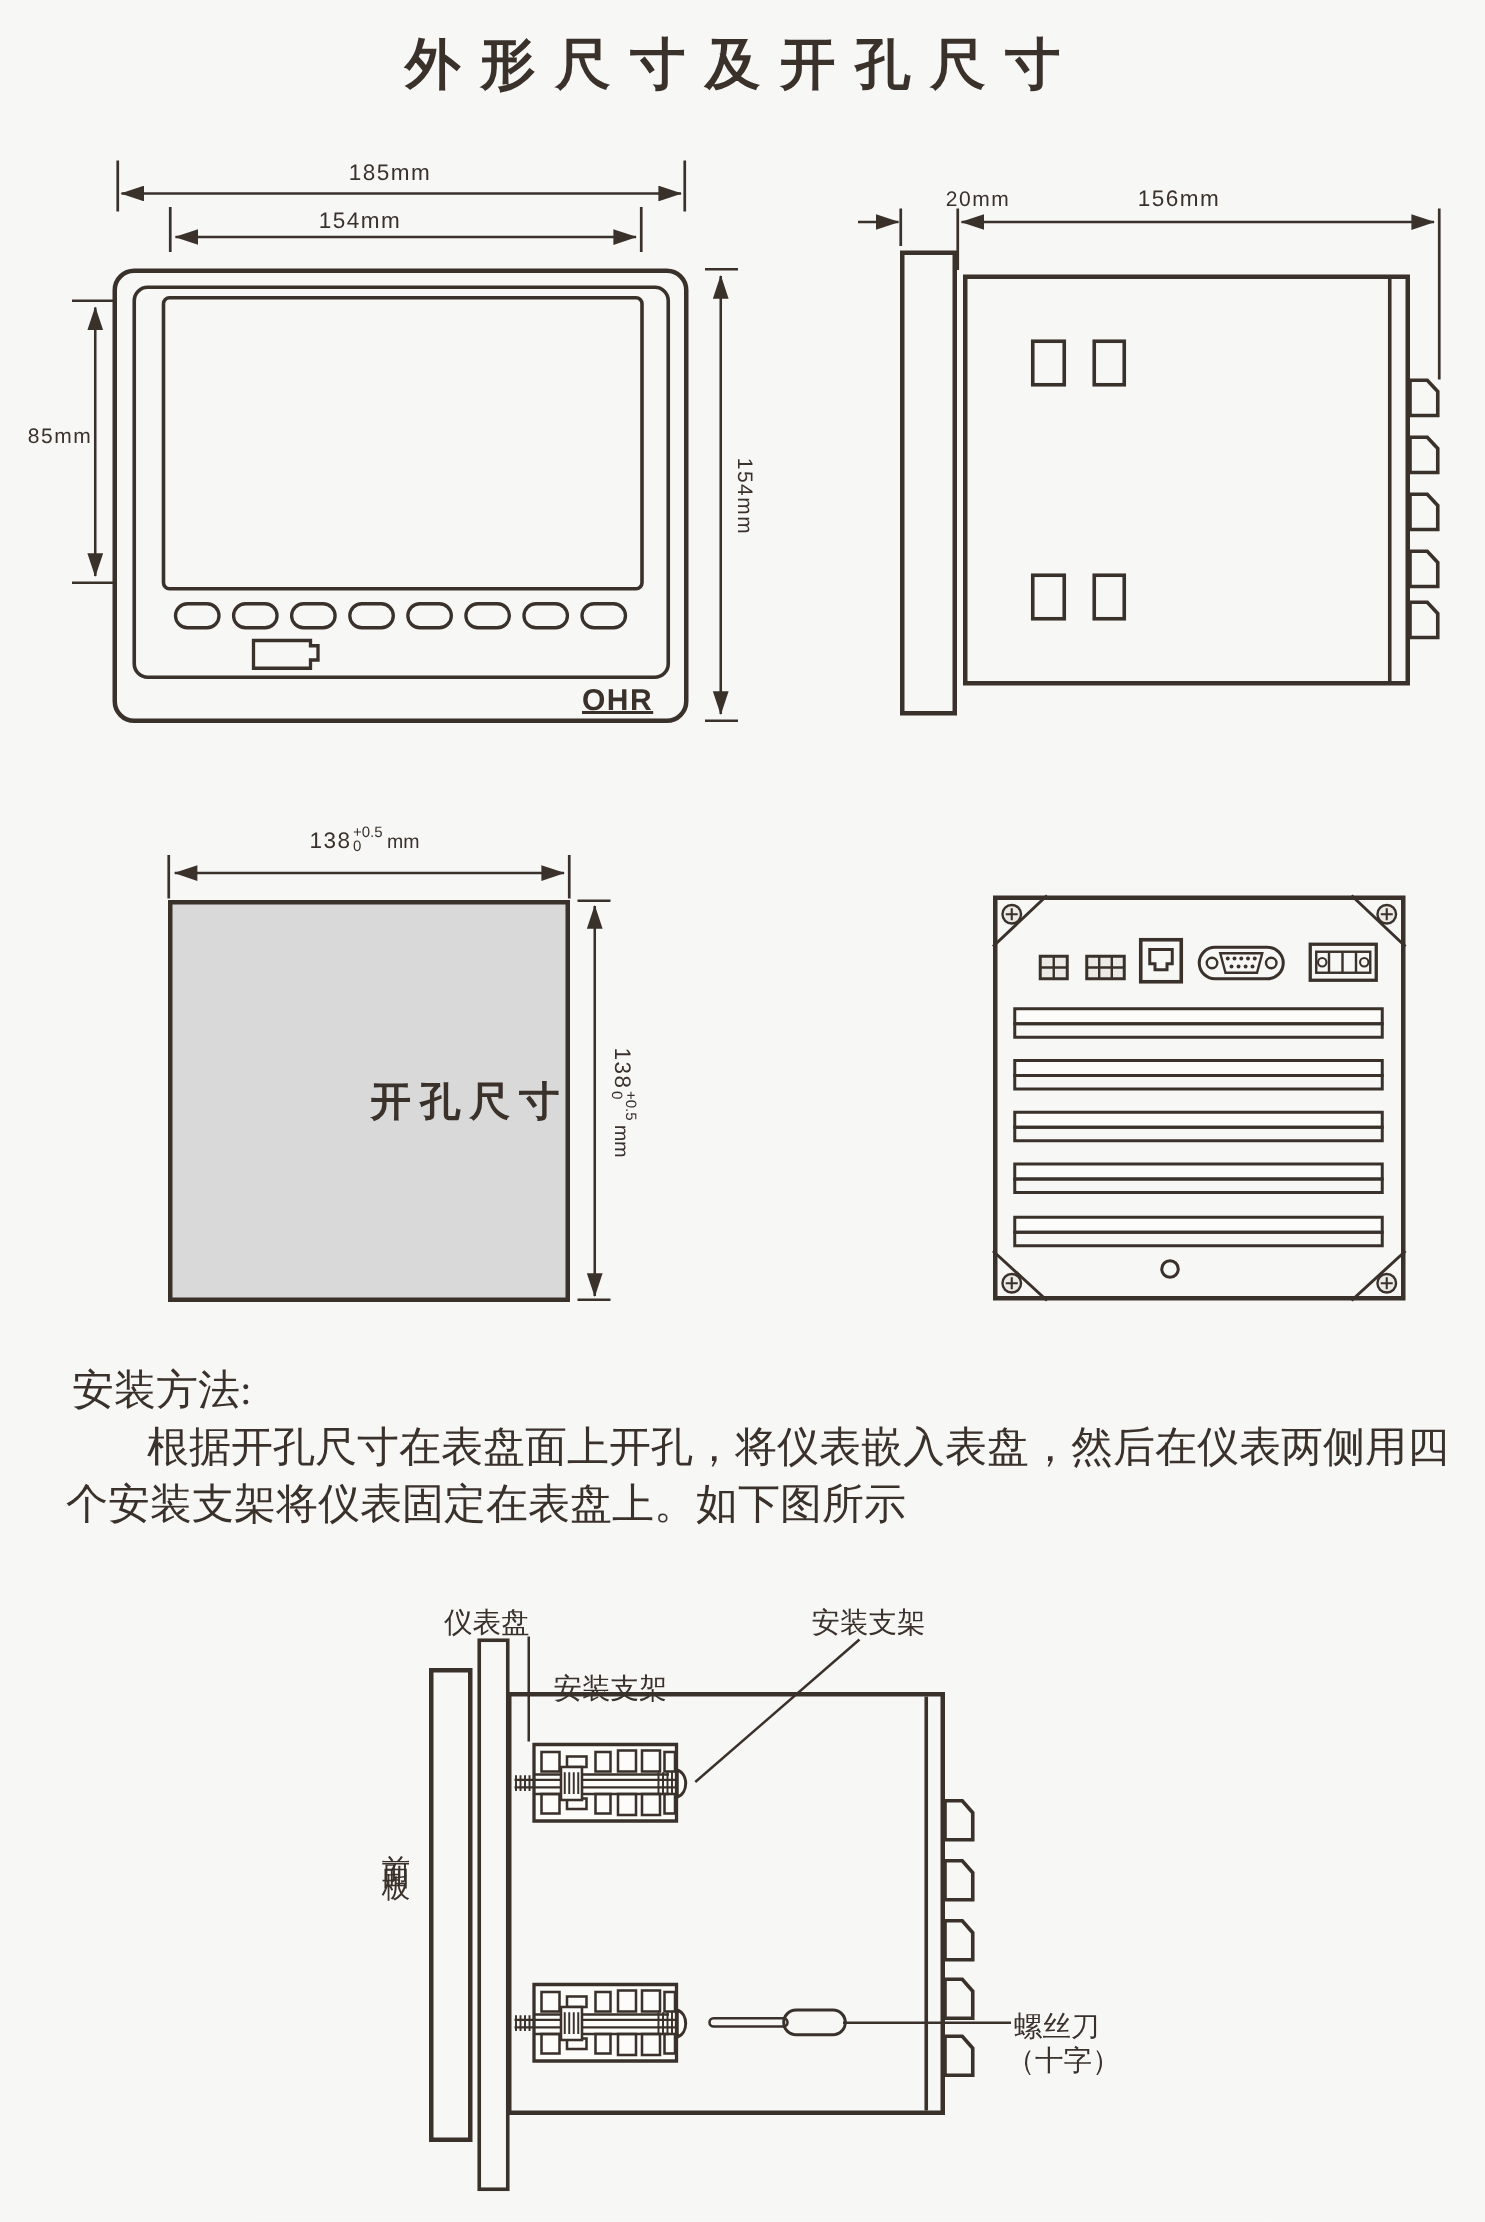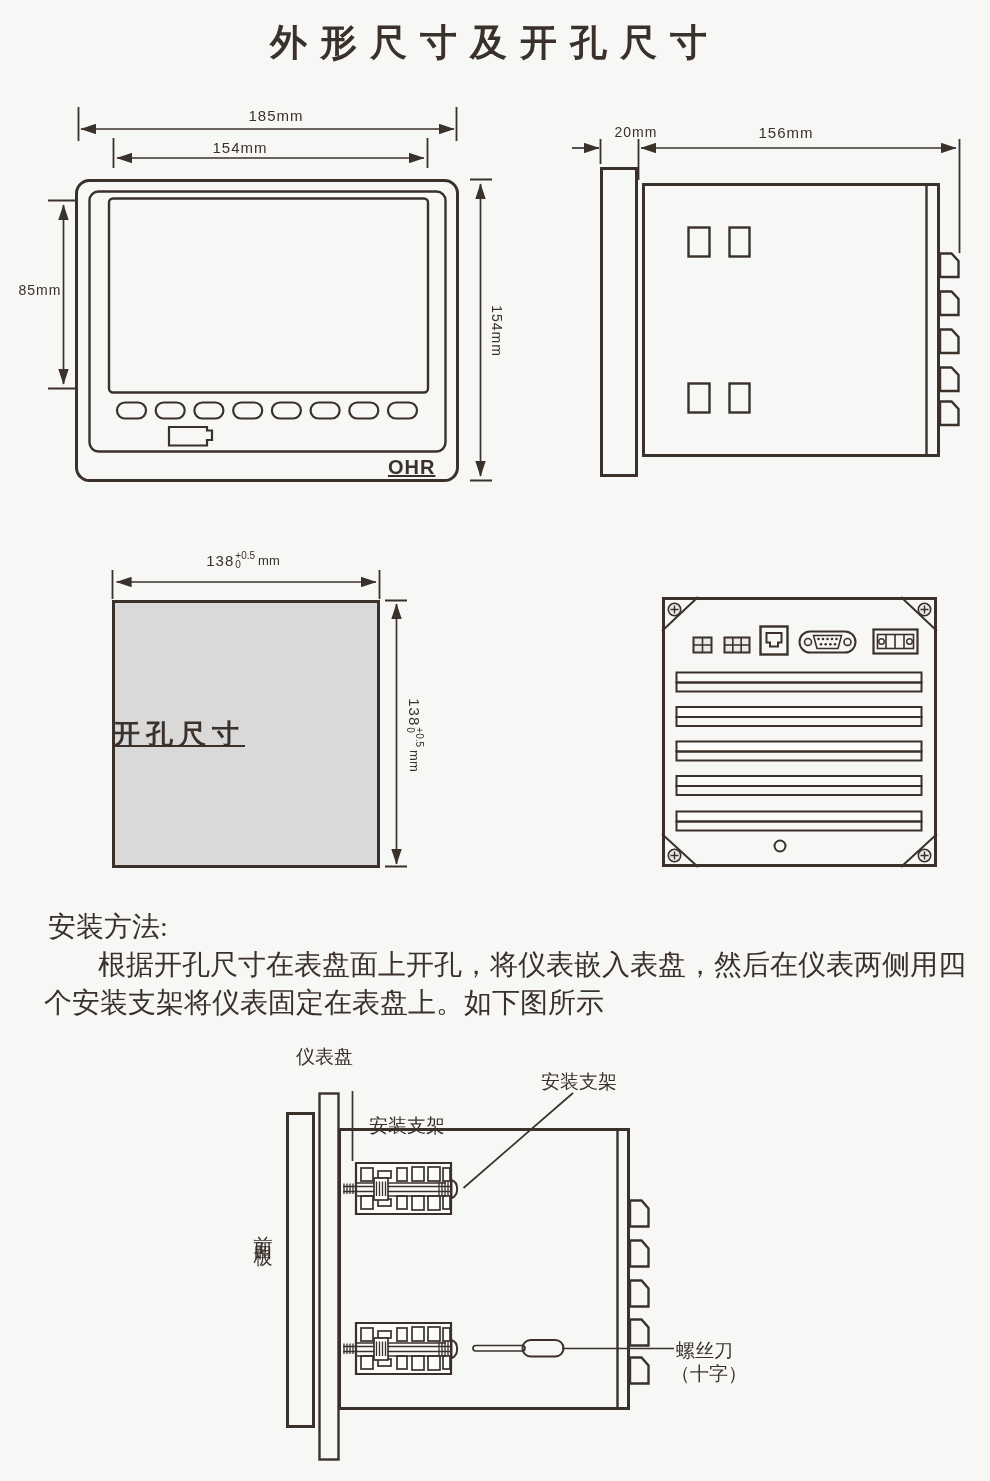--- a/index.html
+++ b/index.html
@@ -15,21 +15,21 @@
   .title { left:0; right:0; top:18px; text-align:center; font-size:37px; letter-spacing:13px; font-weight:700; }
   .dim { font-size:15px; letter-spacing:1px; text-align:center; white-space:nowrap; }
   .dim.small { font-size:14px; }
   .rot90 { transform:rotate(90deg); }
   .dim-compose { display:flex; align-items:center; justify-content:center; }
   .tol { display:inline-flex; flex-direction:column; align-items:flex-start; font-size:10px; line-height:9px; letter-spacing:0; margin:0 3px 0 1px; font-style:normal; }
   .tol i { font-style:normal; }
   .unit { font-size:13px; letter-spacing:0; }
   .logo { font-size:20px; font-weight:900; letter-spacing:1px;text-decoration:underline; }
   .serif { font-family:"Liberation Serif", serif; }
-  .cutlabel { font-size:27px; font-weight:bold; letter-spacing:6px; text-align:left;text-decoration:underline; }
+  .cutlabel { font-size:27px; font-weight:bold; letter-spacing:6px; text-align:right; }
   .bodytxt { font-size:28px; white-space:nowrap; }
   .diaglbl { font-size:19px; white-space:nowrap; }
   .vert { writing-mode:vertical-rl; letter-spacing:6px; }
 </style>
 </head>
 <body>
 
 <div class="page">
 
   <svg class="layer" width="0" height="0" aria-hidden="true">
@@ -93,21 +93,21 @@
         <rect x="155.7" y="402.5" width="29" height="16" rx="8"></rect>
       <rect x="194.4" y="402.5" width="29" height="16" rx="8"></rect>
         <rect x="233.2" y="402.5" width="29" height="16" rx="8"></rect>
       <rect x="271.9" y="402.5" width="29" height="16" rx="8"></rect>
         <rect x="310.6" y="402.5" width="29" height="16" rx="8"></rect>
       <rect x="349.3" y="402.5" width="29" height="16" rx="8"></rect>
         <rect x="388" y="402.5" width="29" height="16" rx="8"></rect>
     </g>
     <path class="ln" stroke-width="2.2" d="M169,427 H207 V430.5 H212 V440 H207 V445.5 H169 Z"></path>
   </svg>
-  <div class="abs dim" style="left:214px;top:107px;width:124px">185mm</div>
+  <div class="abs dim" style="left:198px;top:107px;width:124px">185mm</div>
   <div class="abs dim" style="left:178px;top:139px;width:124px">154mm</div>
   <div class="abs dim small" style="left:18px;top:282px;width:44px">85mm</div>
   <div class="abs dim small rot90" style="left:462px;top:323px;width:70px;height:16px">154mm</div>
   <div class="abs logo" style="left:388px;top:456px">OHR</div>
 
   <svg class="layer" style="left:560px;top:95px" width="430" height="395" viewBox="560 95 430 395">
     <g class="ln" stroke-width="1.8">
       <path d="M600.5,139 V164 M638.5,139 V180 M959.5,139 V253"></path>
     </g>
     <g class="ln" stroke-width="1.7">
@@ -124,21 +124,21 @@
         <rect x="729.5" y="383.5" width="20" height="29"></rect>
     </g>
     <g class="ln" stroke-width="2.4">
       <path d="M940,253.5 h11.5 l7,7.5 v16 h-18.5 z"></path>
       <path d="M940,291.5 h11.5 l7,7.5 v16 h-18.5 z"></path>
       <path d="M940,329.5 h11.5 l7,7.5 v16 h-18.5 z"></path>
       <path d="M940,367.5 h11.5 l7,7.5 v16 h-18.5 z"></path>
       <path d="M940,401.5 h11.5 l7,7.5 v16 h-18.5 z"></path>
     </g>
   </svg>
-  <div class="abs dim small" style="left:606px;top:124px;width:60px">20mm</div>
+  <div class="abs dim small" style="left:622px;top:124px;width:60px">20mm</div>
   <div class="abs dim" style="left:726px;top:124px;width:120px">156mm</div>
 
   <svg class="layer" style="left:80px;top:540px" width="360" height="345" viewBox="80 540 360 345">
     <rect class="cut" stroke-width="3" x="113.5" y="601.5" width="265" height="265"></rect>
     <g class="ln" stroke-width="1.8">
       <path d="M112.5,570 V599 M379.5,570 V599"></path>
       <path d="M385,600.5 H407 M385,866.5 H407"></path>
     </g>
     <g class="ln" stroke-width="1.7">
       <path d="M116.5,582 H376" marker-start="url(#arr)" marker-end="url(#arr)"></path>
@@ -254,20 +254,20 @@
     </g>
     <rect class="ln" stroke-width="3" x="287.5" y="1113.5" width="26" height="313"></rect>
     <rect class="ln" stroke-width="2.4" x="319.5" y="1093.5" width="19" height="366" fill="url(#hatchp)"></rect>
     <use href="#bracketdef" x="355" y="1162"></use>
     <use href="#bracketdef" x="355" y="1322"></use>
     <g>
       <rect class="ln" stroke-width="1.7" x="473" y="1345.5" width="52" height="5.5" rx="2.7" fill="#ececea"></rect>
       <rect class="ln" stroke-width="2" x="522.5" y="1340" width="41" height="16.5" rx="8.2" fill="#c9c9c7"></rect>
     </g>
   </svg>
-  <div class="abs serif diaglbl" style="left:296px;top:1044px">仪表盘</div>
+  <div class="abs serif diaglbl" style="left:296px;top:1069px">仪表盘</div>
   <div class="abs serif diaglbl" style="left:369px;top:1113px">安装支架</div>
   <div class="abs serif diaglbl" style="left:541px;top:1069px">安装支架</div>
   <div class="abs serif diaglbl vert" style="left:250px;top:1221px">前面板</div>
   <div class="abs serif diaglbl" style="left:676px;top:1338px">螺丝刀</div>
   <div class="abs serif diaglbl" style="left:671px;top:1361px">（十字）</div>
 
 </div>
 
 </body></html>

